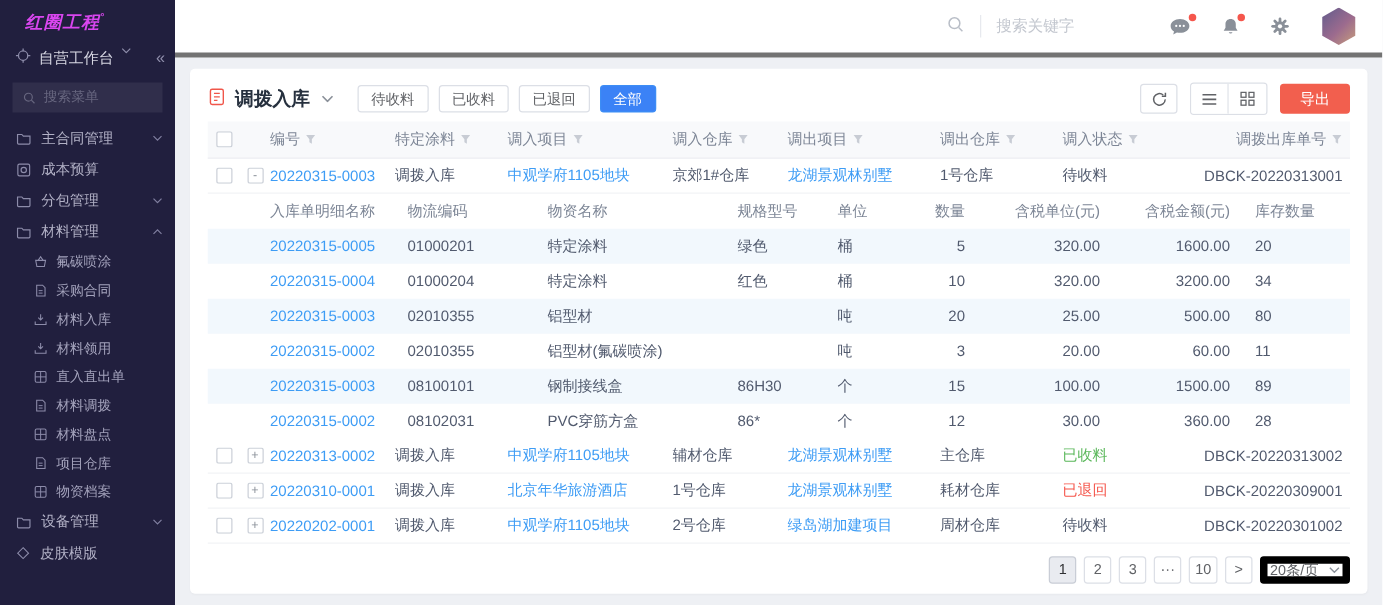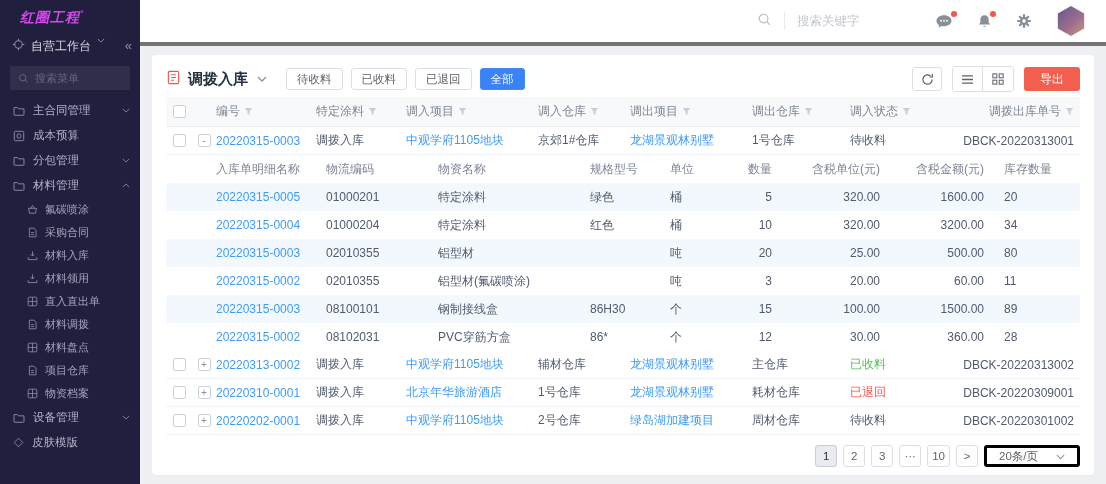--- a/index.html
+++ b/index.html
@@ -72,21 +72,21 @@
   .shead{color:#7d8696;}
   .srow.tint{background:#f2f8fd;}
   .num{justify-content:flex-end;padding-right:18px;}
   .stk{padding-left:2px;}
 
   
   .pager{display:flex;align-items:center;justify-content:flex-end;gap:6px;height:34px;flex:0 0 auto;font-size:11.5px;color:#606266;}
   .pgbtn{min-width:22px;height:22px;border:1px solid #dcdfe6;background:#fff;border-radius:3px;font-size:11.5px;
          color:#606266;display:inline-flex;align-items:center;justify-content:center;padding:0 4px;cursor:pointer;font-family:inherit;}
   .pg-active{background:#e9ebf0;border-color:#c9cdd6;color:#303133;}
-  .pgsize{display:inline-flex;align-items:center;gap:18px;border:3px solid #000000;border-radius:3px;height:22px;padding:0 12px;cursor:pointer;}
+  .pgsize{display:inline-flex;align-items:center;gap:8px;border:6px solid #000000;border-radius:3px;height:22px;padding:0 2px;cursor:pointer;}
 </style>
 </head>
 <body>
 
 <div class="app">
 
   <aside class="sidebar">
     <div class="logo"><span>红圈工程</span><sup>°</sup></div>
     <div class="workspace">
       <span class="sb-ic">

